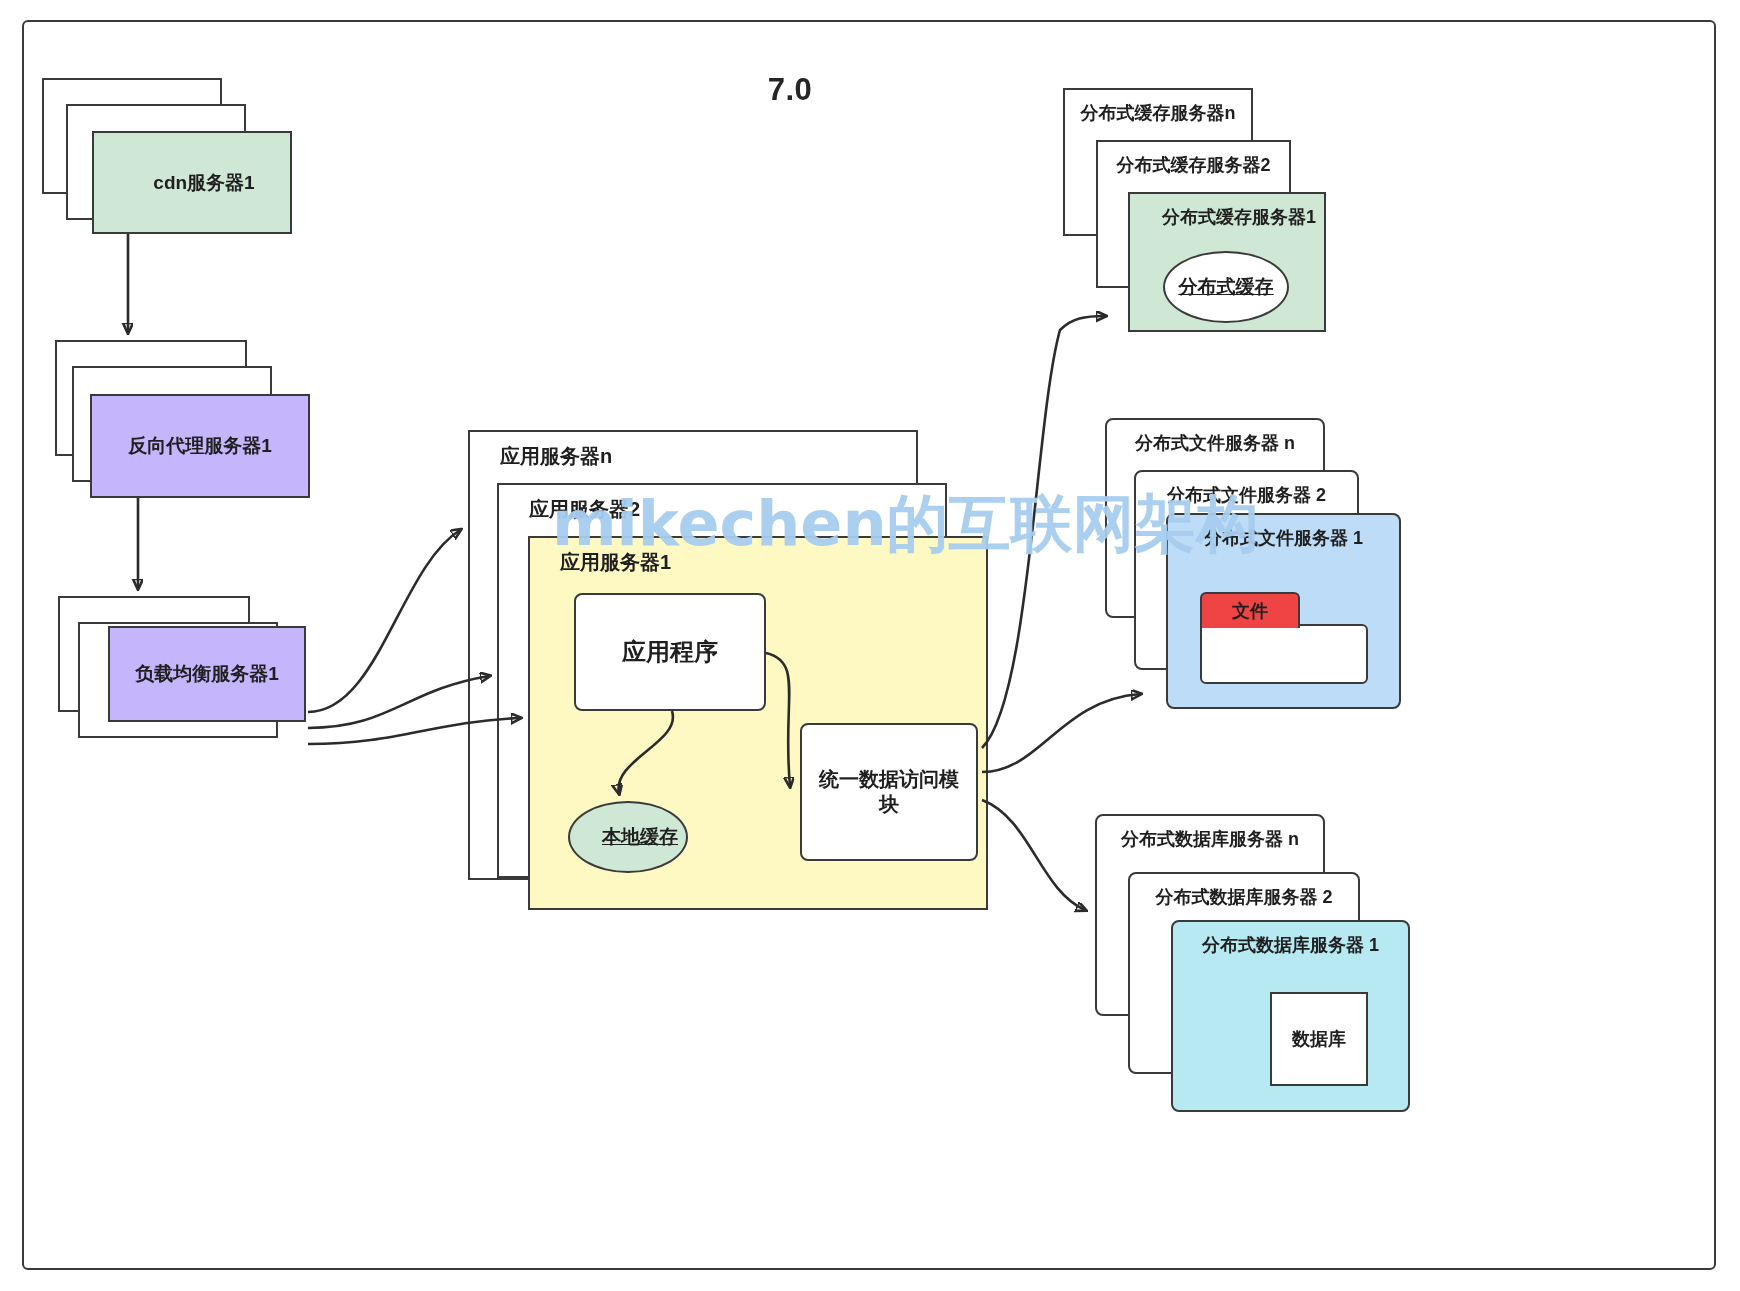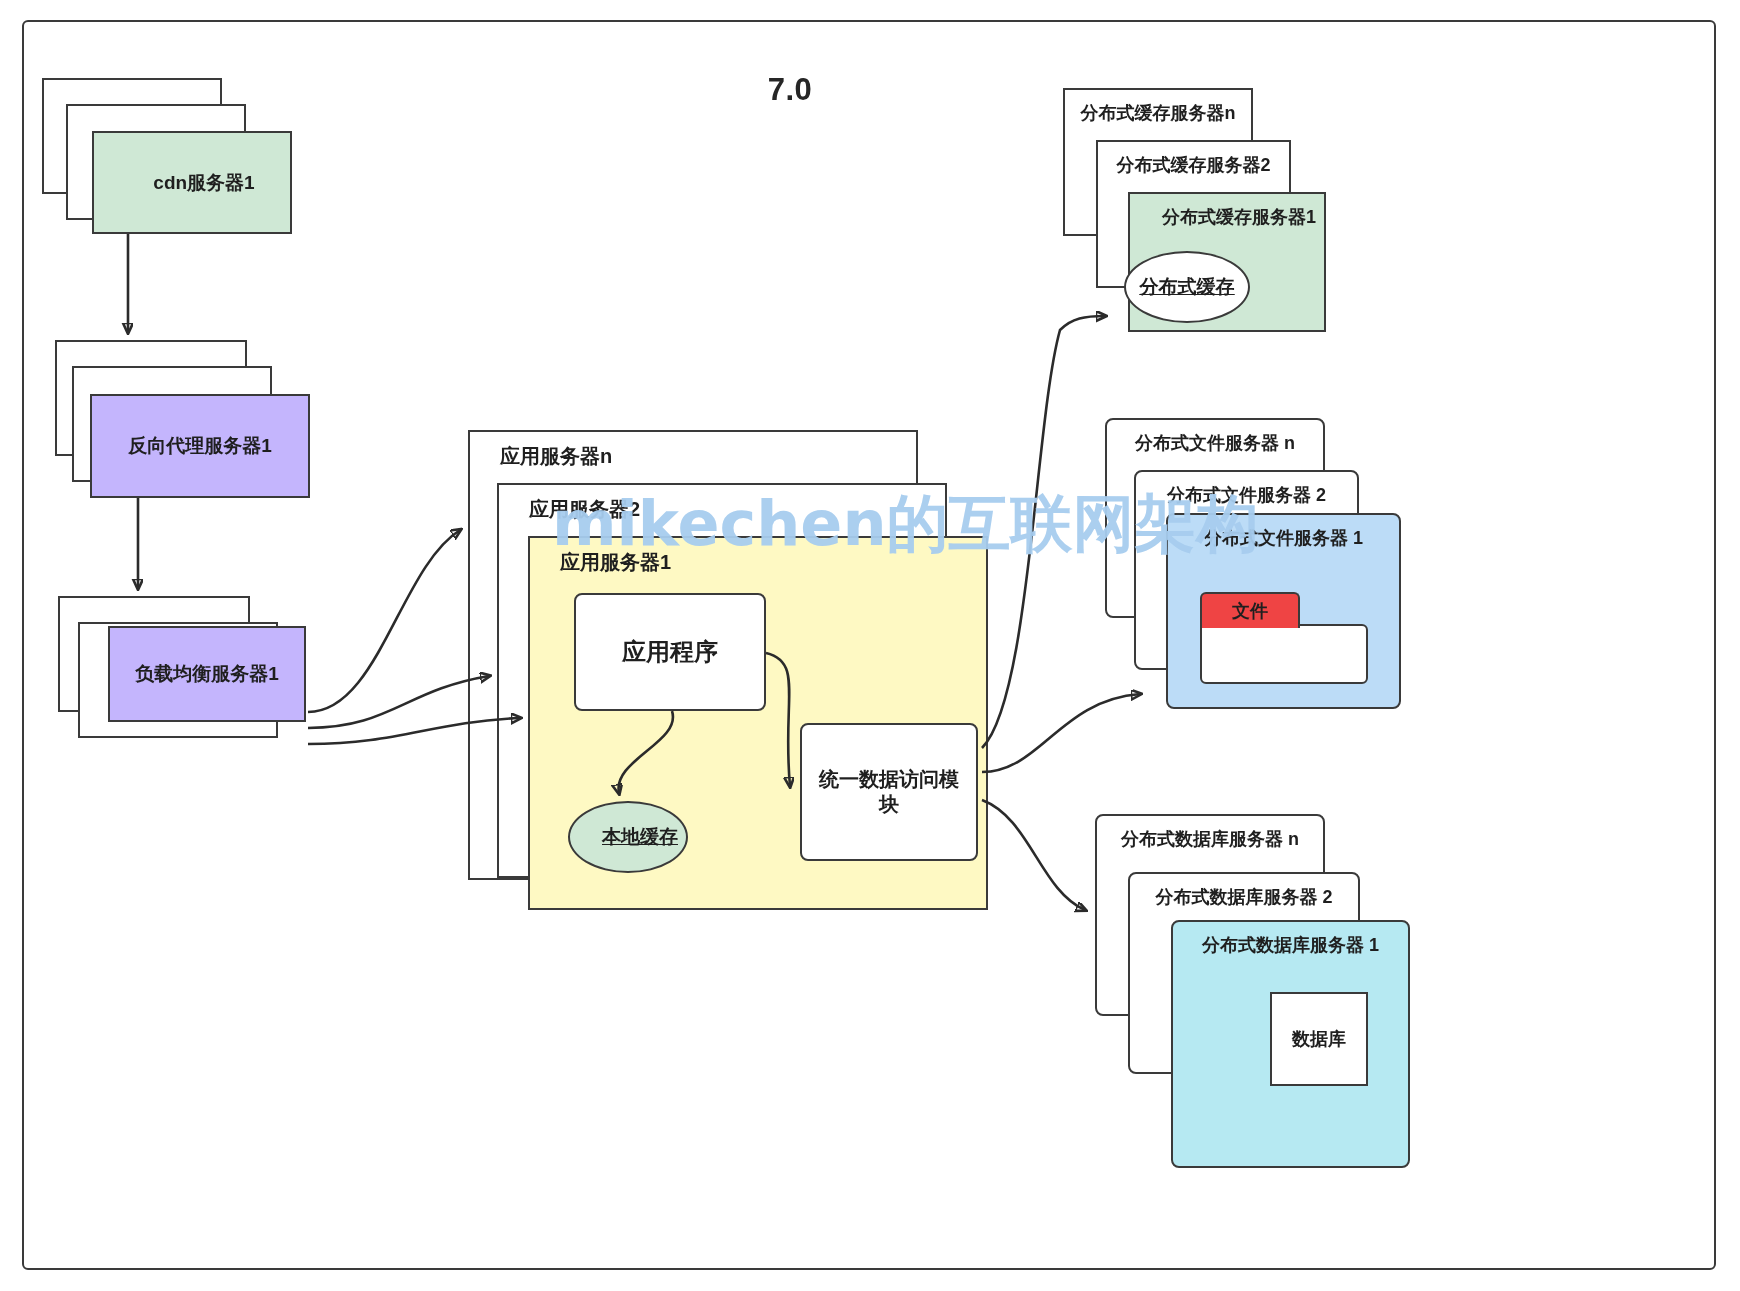--- a/index.html
+++ b/index.html
@@ -166,35 +166,35 @@
 
   <div class="ellipse green" style="left:568px; top:801px; width:120px; height:72px; z-index:5; background:#cfe8d5;">
     <span class="underline">本地缓存</span>
   </div>
 
   <div class="box white round" style="left:800px; top:723px; width:178px; height:138px; z-index:5; font-size:20px; padding:0 8px;">统一数据访问模块</div>
 
   <div class="box white top-label" style="left:1063px; top:88px; width:190px; height:148px; z-index:1; justify-content:center; font-size:18px;">分布式缓存服务器n</div>
   <div class="box white top-label" style="left:1096px; top:140px; width:195px; height:148px; z-index:2; justify-content:center; font-size:18px;">分布式缓存服务器2</div>
   <div class="box green top-label" style="left:1128px; top:192px; width:198px; height:140px; z-index:3; justify-content:center; font-size:18px;">分布式缓存服务器1</div>
-  <div class="ellipse white" style="left:1124px; top:251px; width:126px; height:72px; z-index:5;text-decoration:underline;">
+  <div class="ellipse white" style="left:1163px; top:251px; width:126px; height:72px; z-index:5;text-decoration:underline;">
     <span class="underline">分布式缓存</span>
   </div>
 
   <div class="box white round top-label" style="left:1105px; top:418px; width:220px; height:200px; z-index:1; justify-content:center; font-size:18px; padding:12px 14px 0 14px;">分布式文件服务器 n</div>
   <div class="box white round top-label" style="left:1134px; top:470px; width:225px; height:200px; z-index:2; justify-content:center; font-size:18px; padding:12px 14px 0 14px;">分布式文件服务器 2</div>
   <div class="box blue round top-label" style="left:1166px; top:513px; width:235px; height:196px; z-index:3; justify-content:center; font-size:18px; padding:12px 14px 0 14px;">分布式文件服务器 1</div>
   <div class="folder" style="left:1200px; top:592px; width:168px; height:92px; z-index:5;">
     <div class="tab">文件</div>
     <div class="body"></div>
   </div>
 
   <div class="box white round top-label" style="left:1095px; top:814px; width:230px; height:202px; z-index:1; justify-content:center; font-size:18px; padding:12px 14px 0 14px;">分布式数据库服务器 n</div>
   <div class="box white round top-label" style="left:1128px; top:872px; width:232px; height:202px; z-index:2; justify-content:center; font-size:18px; padding:12px 14px 0 14px;">分布式数据库服务器 2</div>
-  <div class="box cyan round top-label" style="left:1171px; top:920px; width:239px; height:248px; z-index:3; justify-content:center; font-size:18px; padding:12px 14px 0 14px;">分布式数据库服务器 1</div>
+  <div class="box cyan round top-label" style="left:1171px; top:920px; width:239px; height:192px; z-index:3; justify-content:center; font-size:18px; padding:12px 14px 0 14px;">分布式数据库服务器 1</div>
   <div class="box white" style="left:1226px; top:992px; width:98px; height:94px; z-index:5; font-size:18px;margin-left:44px;">数据库</div>
 
   <svg class="wires" viewBox="0 0 1740 1291">
     <defs>
       <marker id="ah" markerWidth="12" markerHeight="12" refX="9" refY="5" orient="auto" markerUnits="userSpaceOnUse">
         <path d="M0,0 L11,5 L0,10 z" fill="#2b2b2b" stroke="none"></path>
       </marker>
     </defs>
 
     <path d="M128,234 L128,332" marker-end="url(#ah)"></path>

